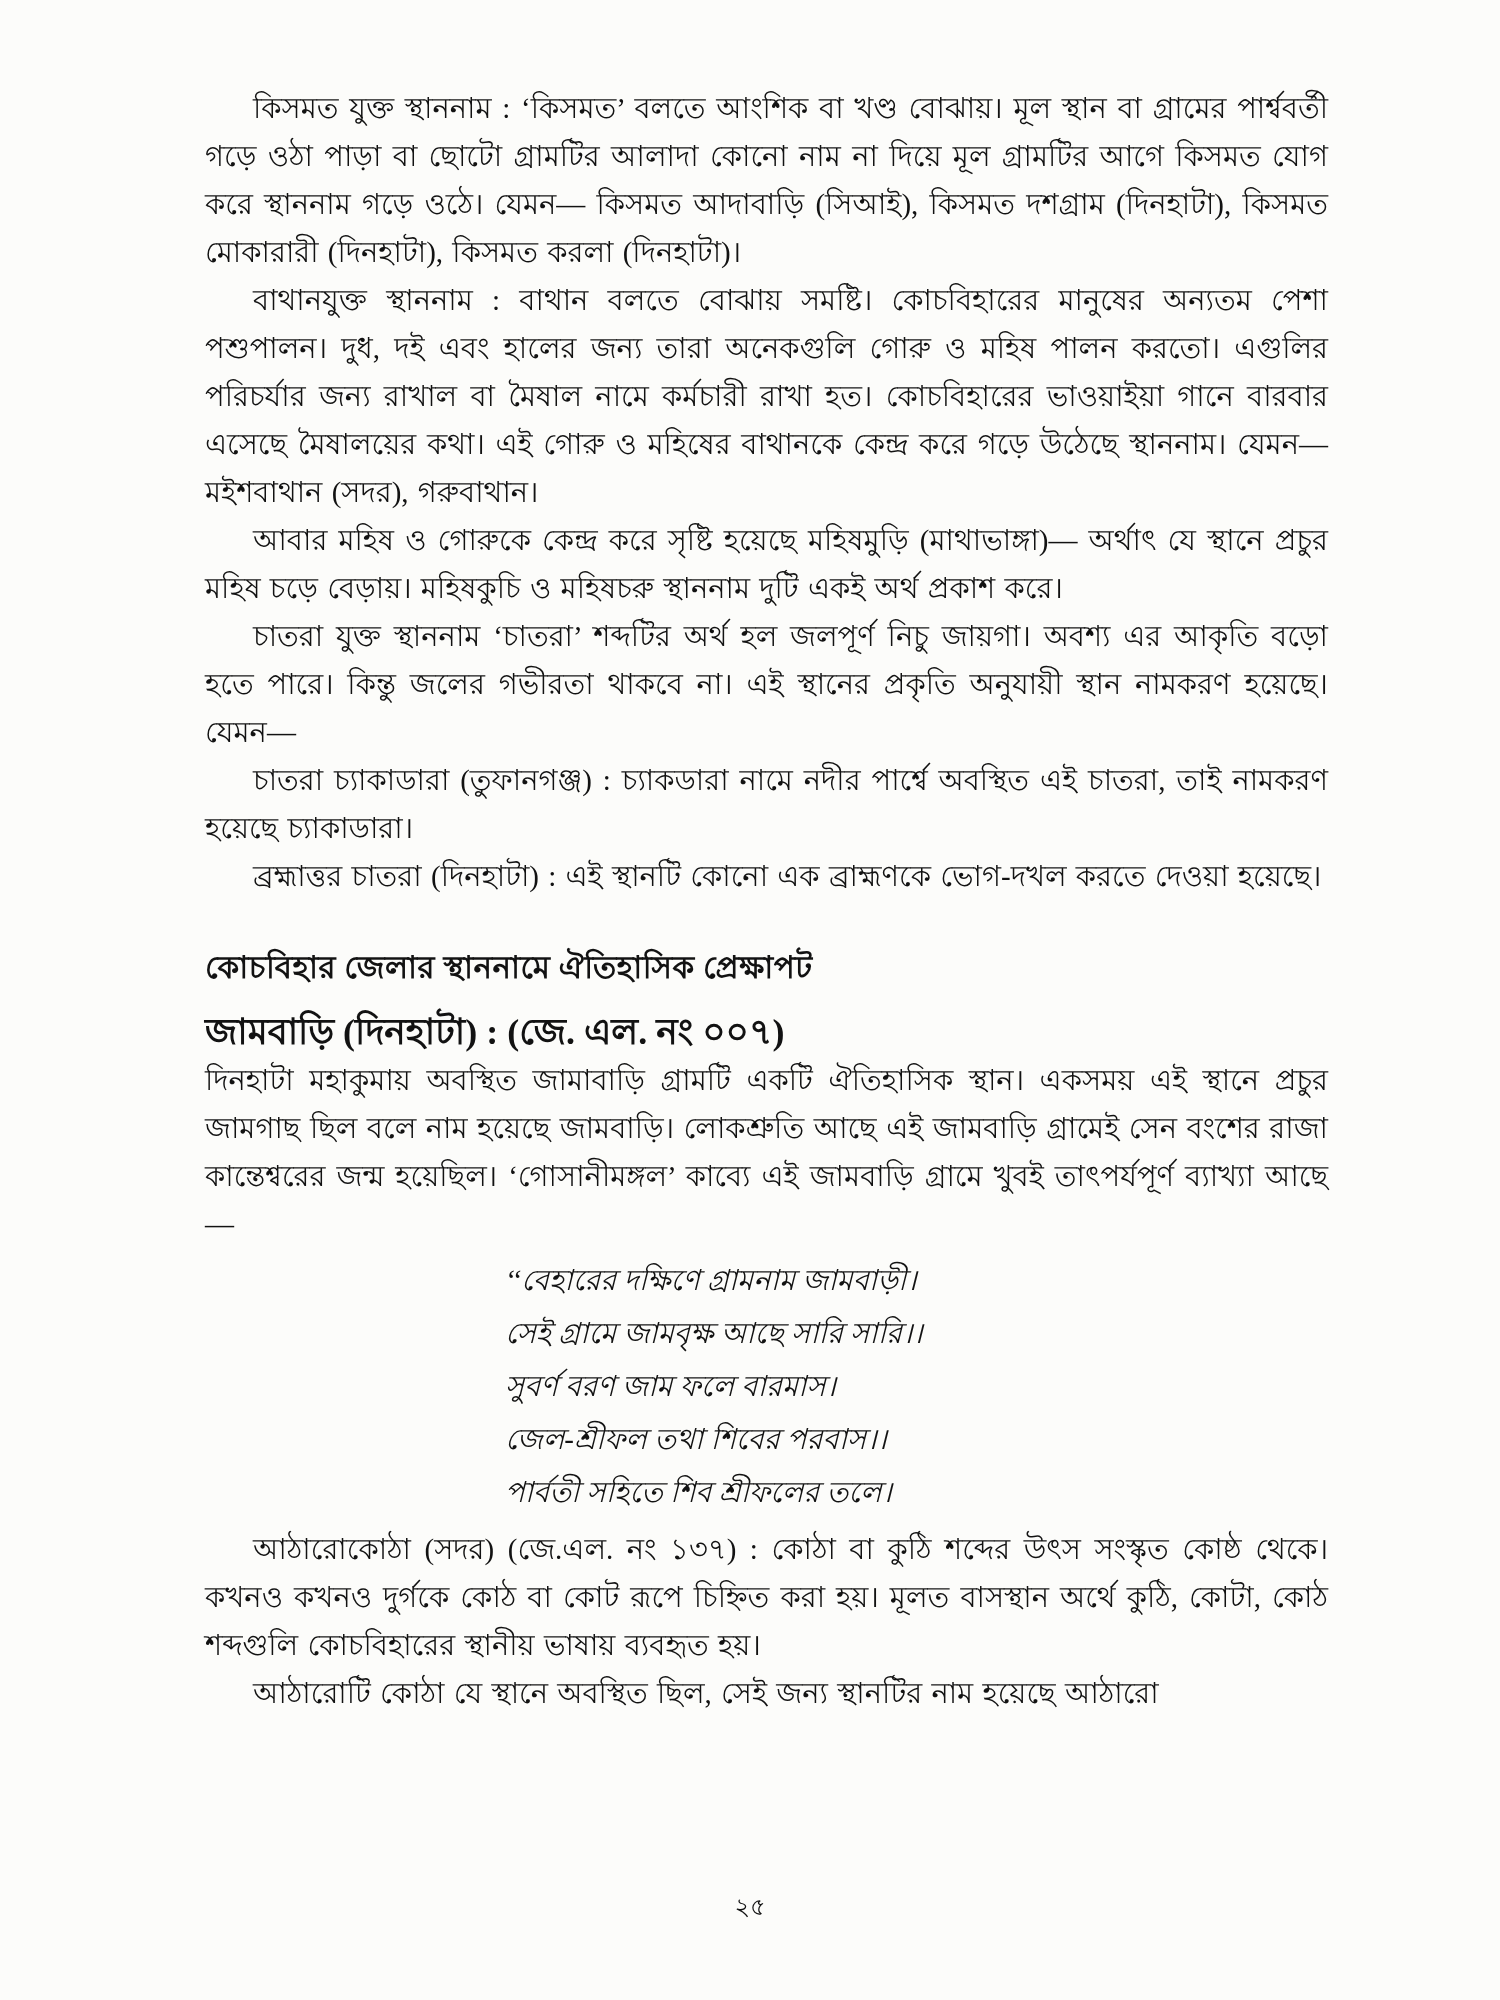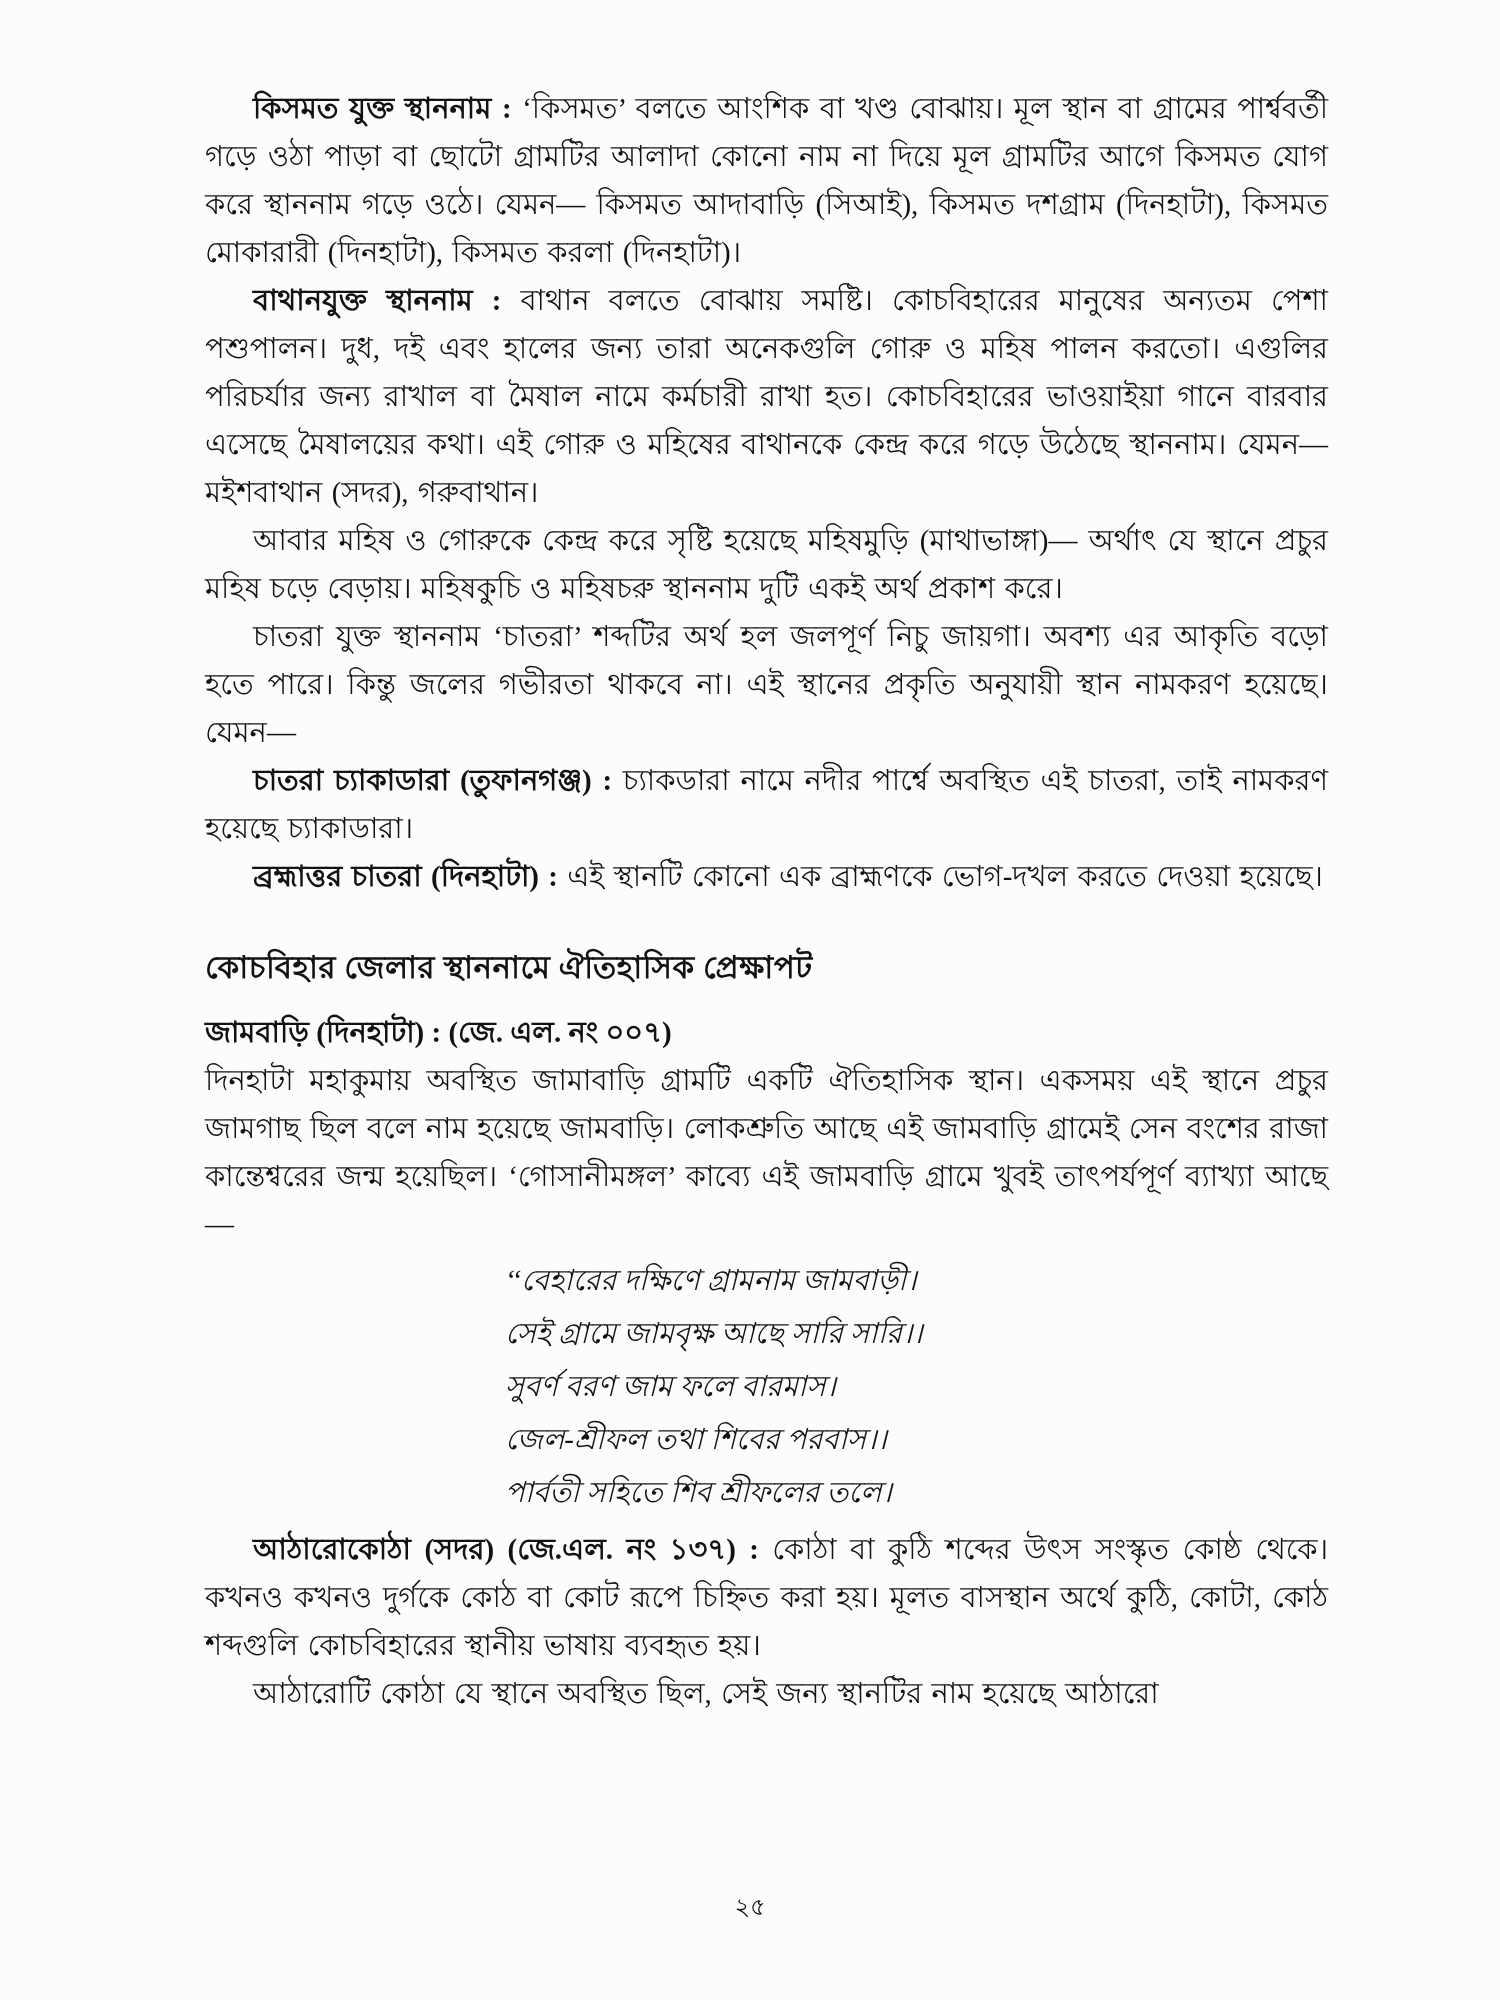--- a/index.html
+++ b/index.html
@@ -26,33 +26,33 @@
 
   .para {
     font-size: 29px;
     line-height: 48px;
     text-align: justify;
     word-spacing: 2px;
   }
 
   .indent { text-indent: 48px; }
 
-  .lead { font-weight: bold; }
+  .lead { font-weight: normal; }
 
   .section-heading {
     font-size: 31px;
     font-weight: bold;
     line-height: 48px;
     margin-top: 44px;
     margin-bottom: 16px;
     letter-spacing: 0.5px;
   }
 
   .subheading {
-    font-size: 29px;
+    font-size: 36px;
     font-weight: bold;
     line-height: 48px;
     text-align: left;
   }
 
   .verse {
     margin: 6px 0 6px 300px;
   }
 
   .verse-line {

